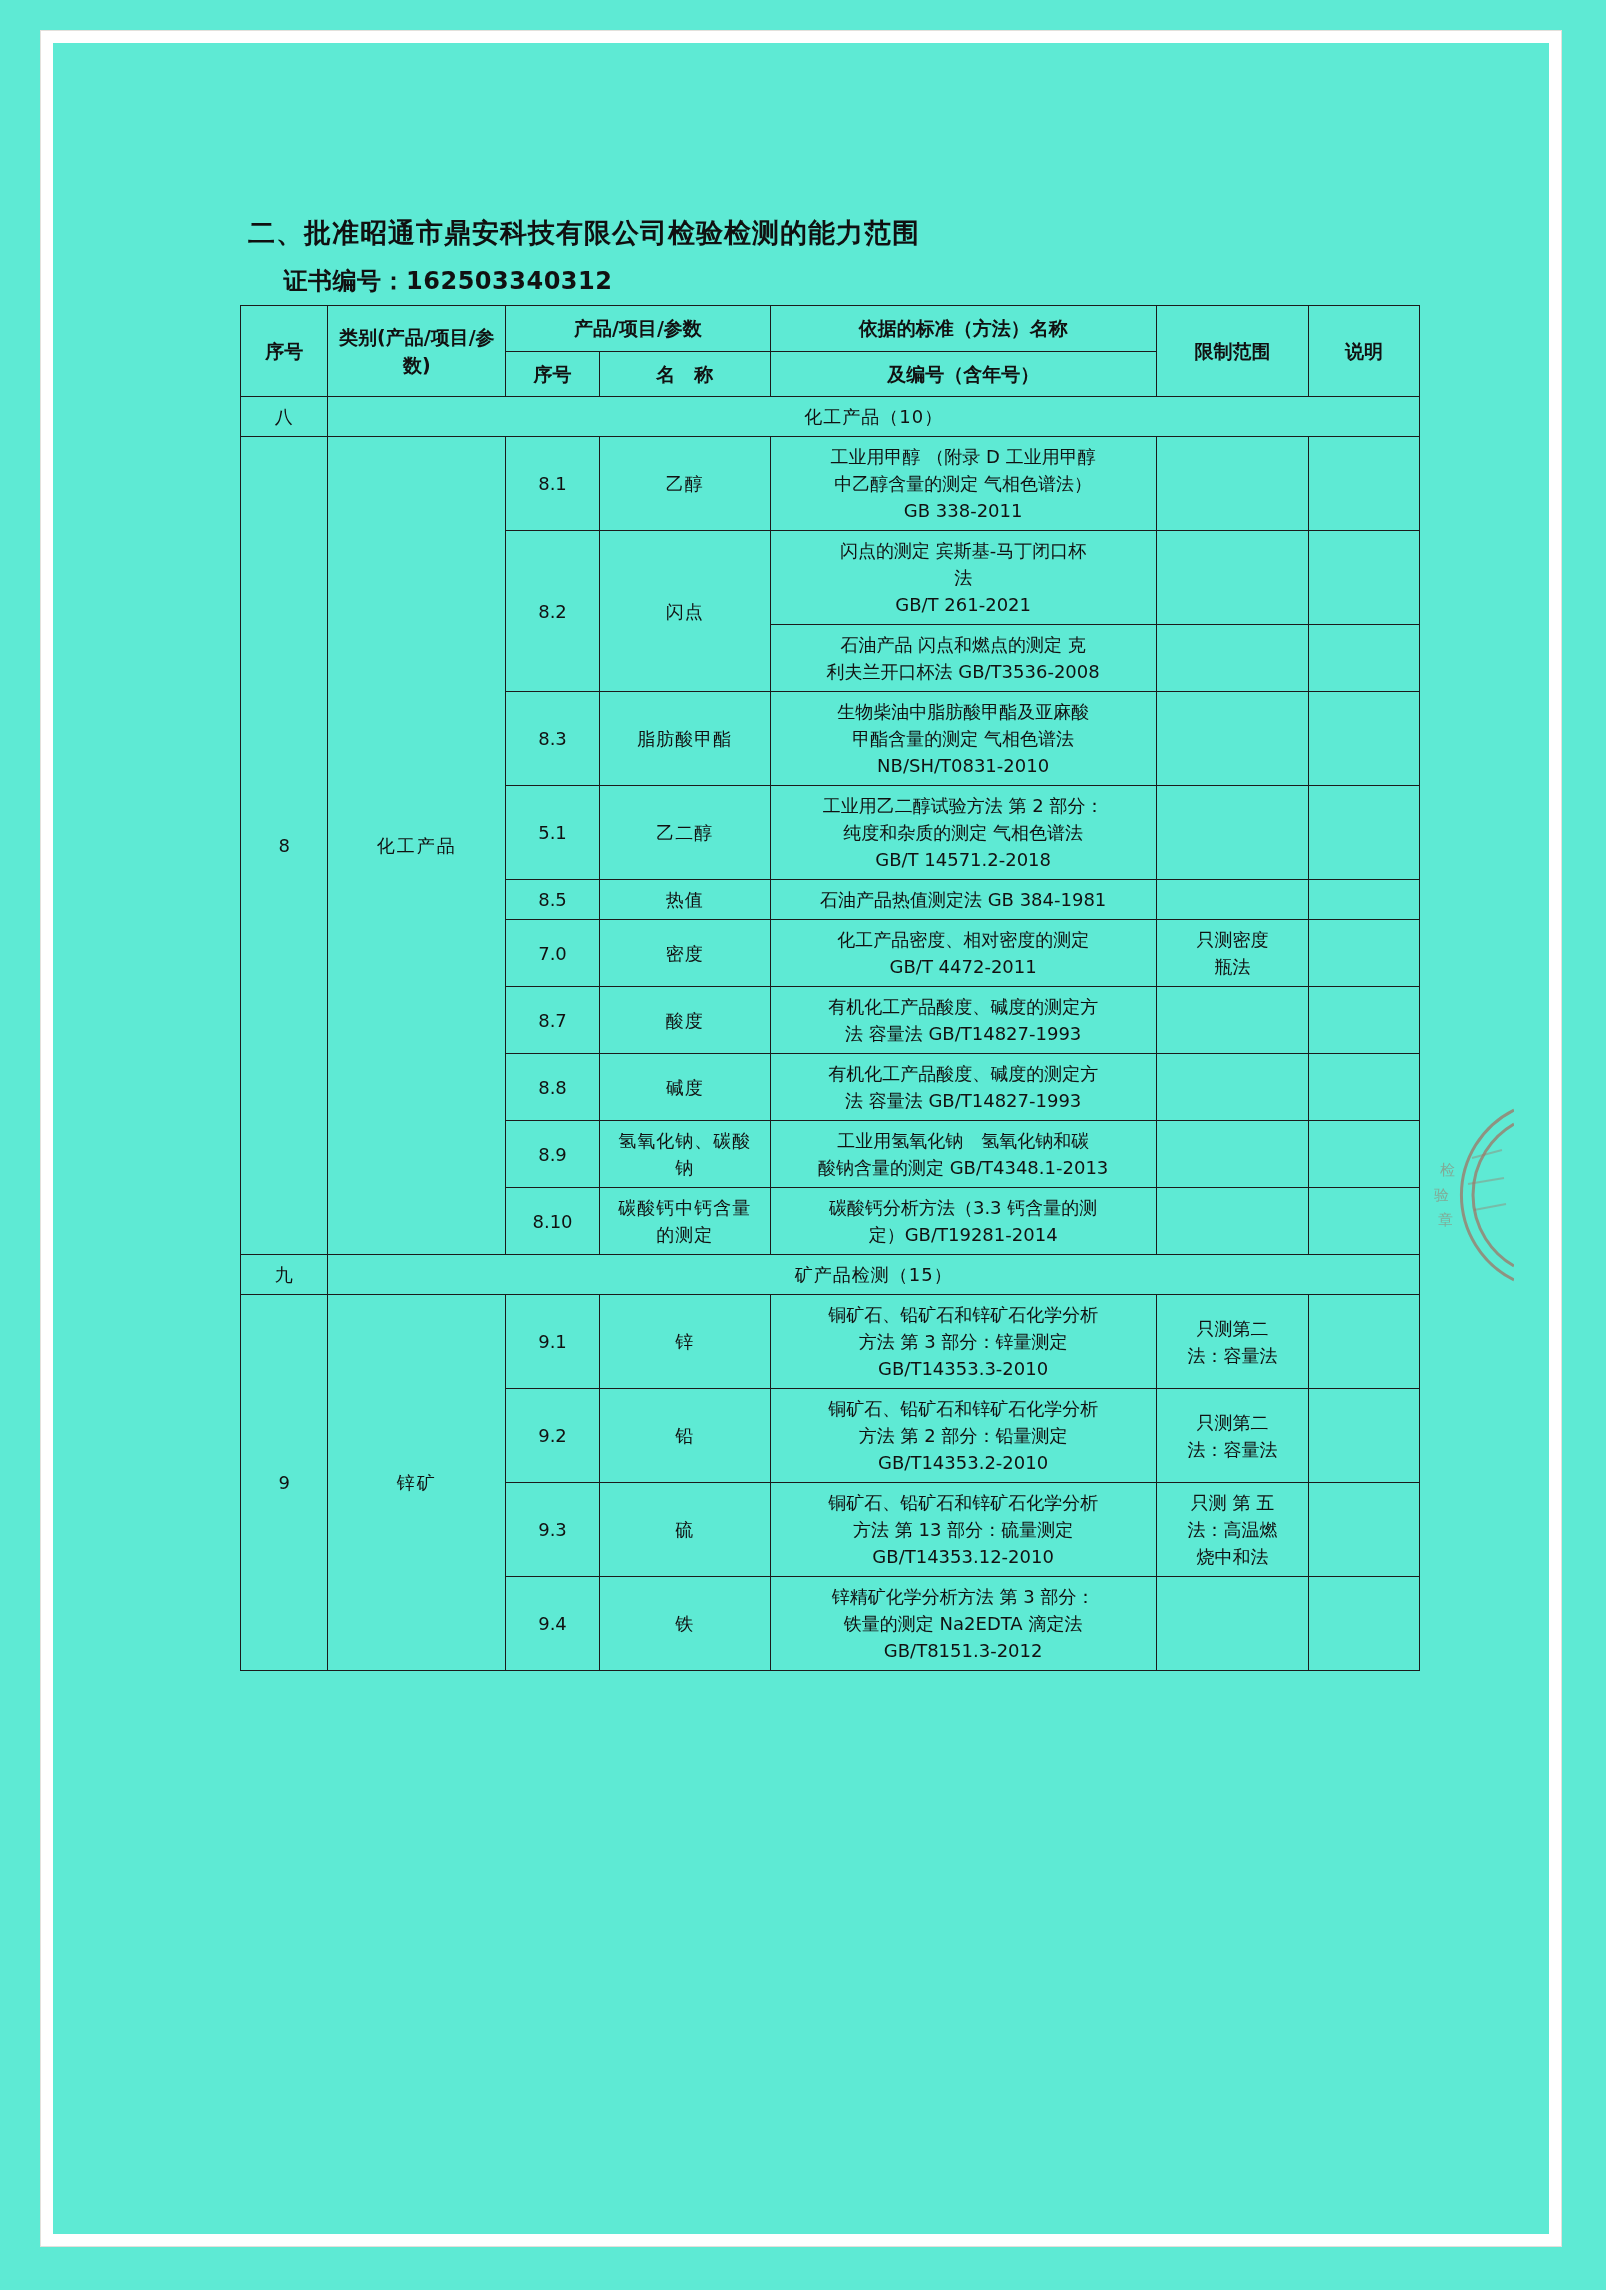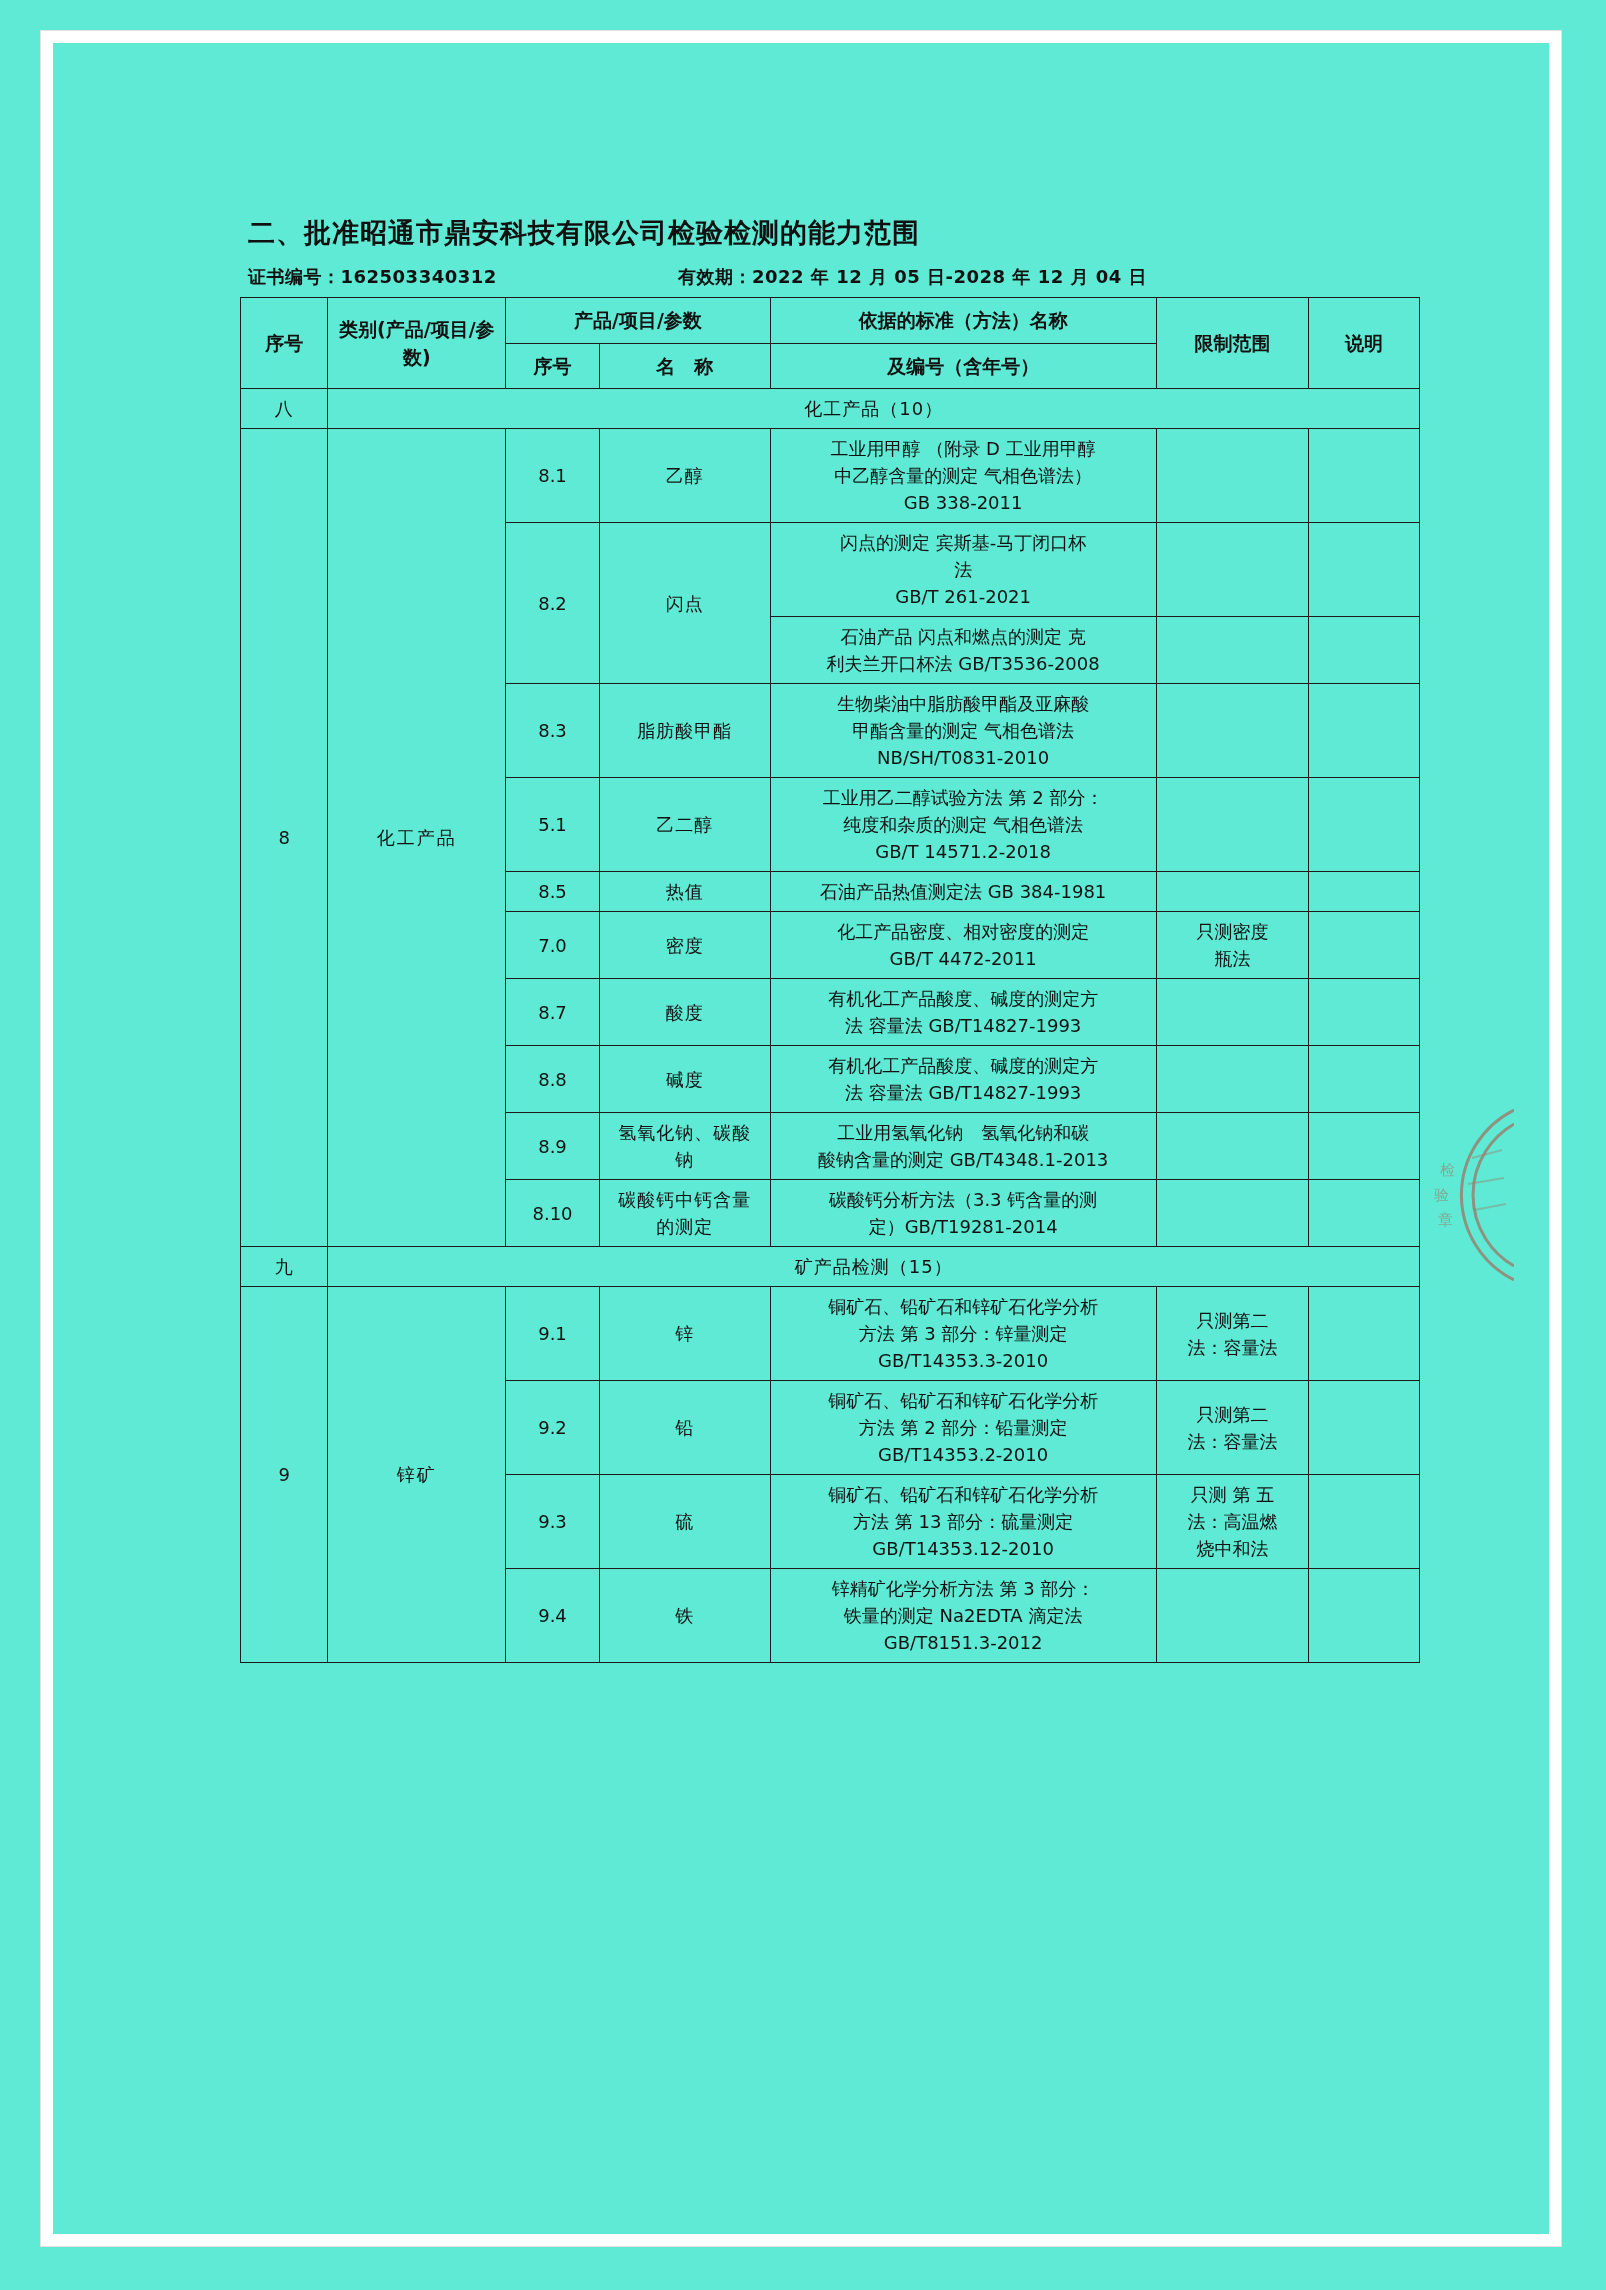--- a/index.html
+++ b/index.html
@@ -34,24 +34,25 @@
     font-family:"DejaVu Sans","Liberation Sans",sans-serif;
     font-weight:bold;
     font-size:27px;
     letter-spacing:1px;
     margin:0 0 14px 8px;
     color:#101010;
   }
   .meta-row{
     display:flex;
     align-items:flex-end;
-    font-size:18px;
+    font-size:24px;
     font-weight:bold;
     margin:0 0 6px 8px;
     letter-spacing:0.5px;
+    text-align:center;
   }
   .meta-left{width:400px;}
   .meta-right{flex:1;}
   .meta-right.right-pad{padding-left:30px;}
   .page-no{
     margin-left:auto;
     font-weight:bold;
   }
   table.cap{
     border-collapse:collapse;
@@ -111,23 +112,20 @@
 <div class="page">
   <div class="scan-edge"></div>
 
   <div class="doc">
 
     <h1 class="doc-title">二、批准昭通市鼎安科技有限公司检验检测的能力范围</h1>
 
     <div class="meta-row">
       <div class="meta-left">
         <span>证书编号：</span><span>162503340312</span>
-      </div>
-      <div class="meta-right right-pad">
-        <span>有效期：</span><span>2022 年 12 月 05 日-2028 年 12 月 04 日</span>
       </div>
     </div>
 
 
     <table class="cap">
       <colgroup>
         <col class="col-a">
           <col class="col-b">
           <col class="col-c">
           <col class="col-d">

